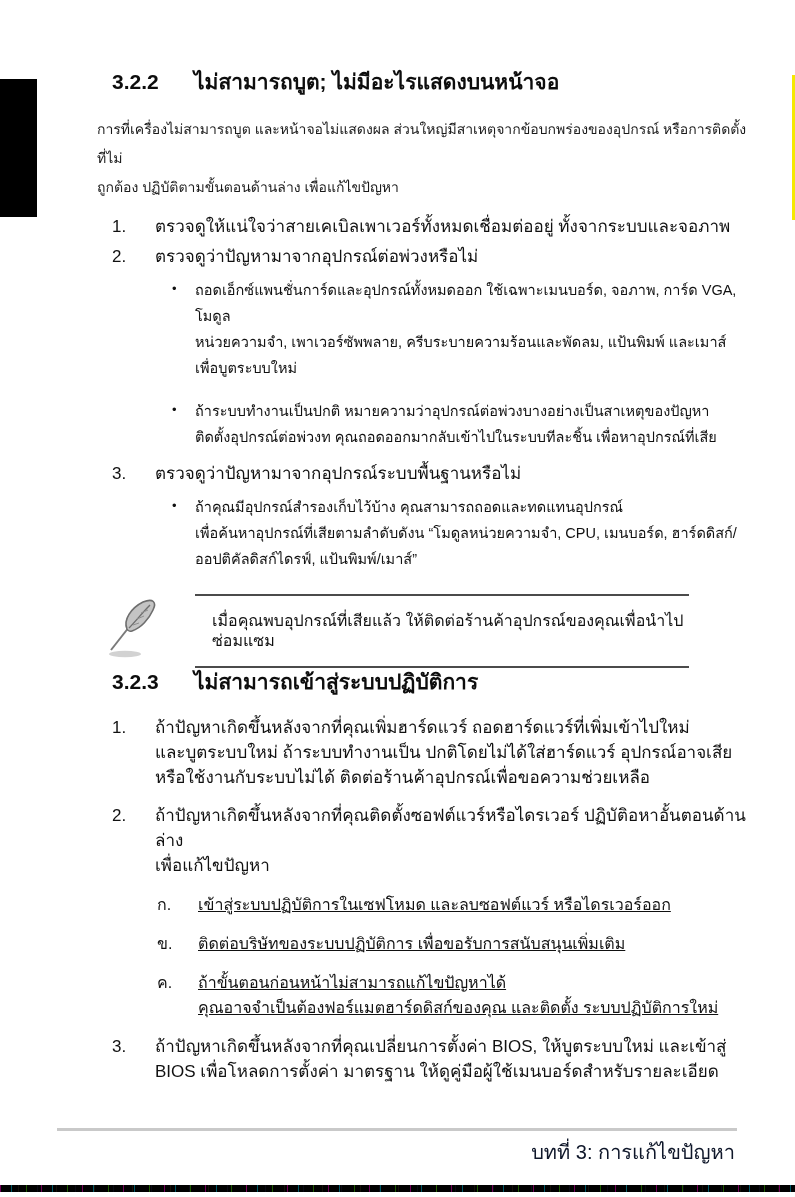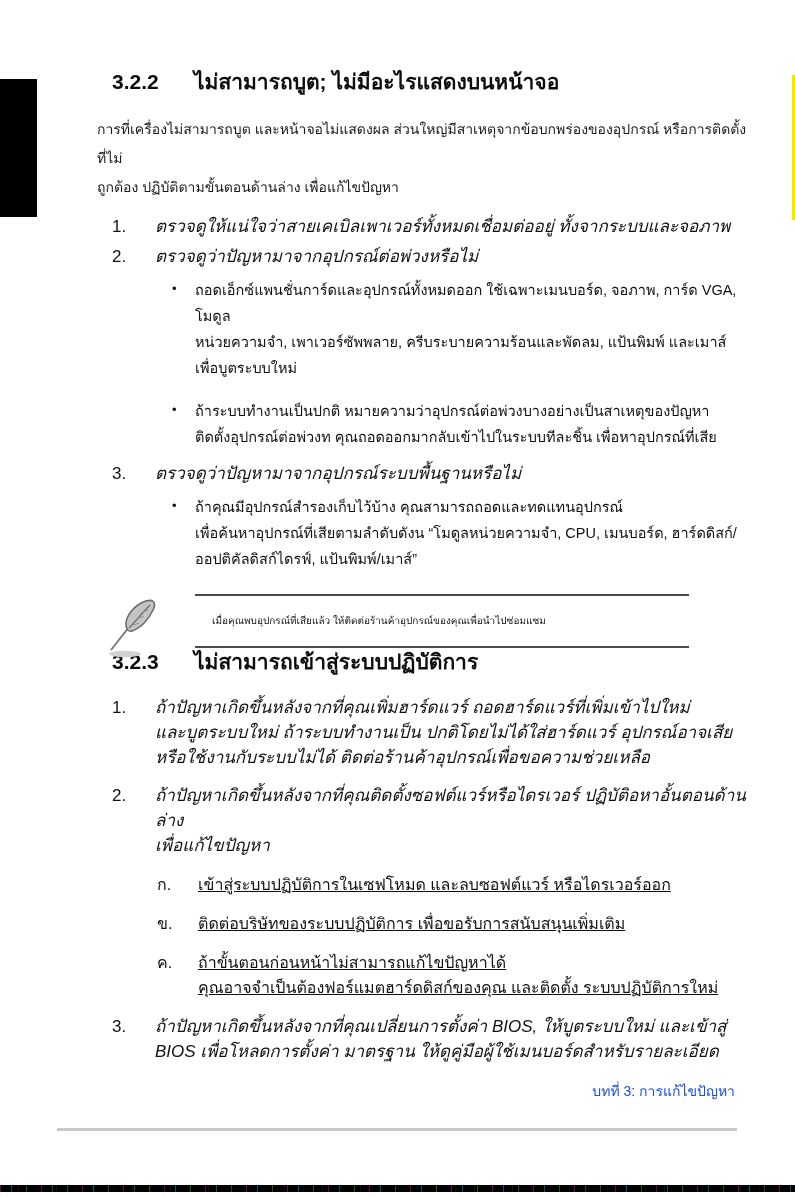--- a/index.html
+++ b/index.html
@@ -29,48 +29,48 @@
   }
   h2.sec .h-num{display:inline-block;width:82px;}
   .intro{
     margin:0 55px 10px 85px;
     font-size:14px;line-height:29px;color:#1a1a1a;
     white-space:pre-line;
   }
   
   .num-item{position:relative;margin:0 55px 0 100px;font-size:17px;line-height:30px;}
   .num-item .marker{position:absolute;left:0;top:0;}
-  .num-item .text{display:block;margin-left:43px;white-space:pre-line;font-style:italic;}
+  .num-item .text{display:block;margin-left:43px;white-space:pre-line;}
   
   .bullet-item{position:relative;margin:5px 55px 0 160px;font-size:14.5px;line-height:26px;}
   .bullet-item .marker{position:absolute;left:0;top:-1px;font-size:13px;}
   .bullet-item .text{display:block;margin-left:23px;white-space:pre-line;}
   .bullet-item + .bullet-item{margin-top:17px;}
   
   .sub-item{position:relative;margin:14px 55px 0 145px;font-size:16px;line-height:25px;}
   .sub-item .marker{position:absolute;left:0;top:0;}
   .sub-item .text{display:block;margin-left:41px;white-space:pre-line;text-decoration:underline;}
   
   .note-row{position:relative;margin:22px 0 0 183px;}
   .note-box{
     width:494px;
     border-top:2px solid #4b4b4b;border-bottom:2px solid #4b4b4b;
     padding:15px 0 15px 17px;box-sizing:border-box;
   }
-  .note-text{margin:0;font-size:10px;line-height:20px;}
+  .note-text{margin:0;font-size:16px;line-height:20px;}
   .note-icon{position:absolute;left:-92px;top:4px;width:58px;height:62px;}
   
   .s323 .num-item{font-size:17px;line-height:25px;}
   .s323 .num-item + .num-item{margin-top:13px;}
   .s323-h{margin-top:30px;}
   
   .footer-rule{position:absolute;left:57px;top:1128px;width:680px;height:3px;background:#c9c9c9;}
   .footer-text{
-    position:absolute;right:60px;top:1080px;
-    font-size:14px;color:#1d4ed8;
+    position:absolute;right:60px;top:1136px;
+    font-size:20px;color:#0f172a;
   }
   .spacer-sm{height:9px;}
   .spacer-md{height:14px;}
 </style>
 </head>
 <body>
 
 <div class="page">
 
   <div class="scan-left-bar"></div>

